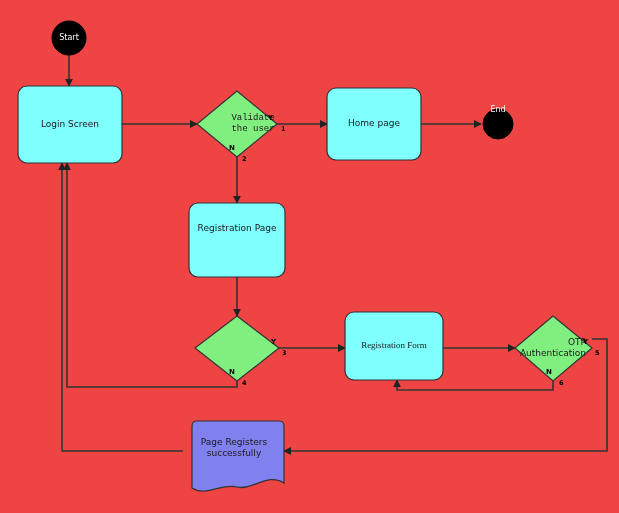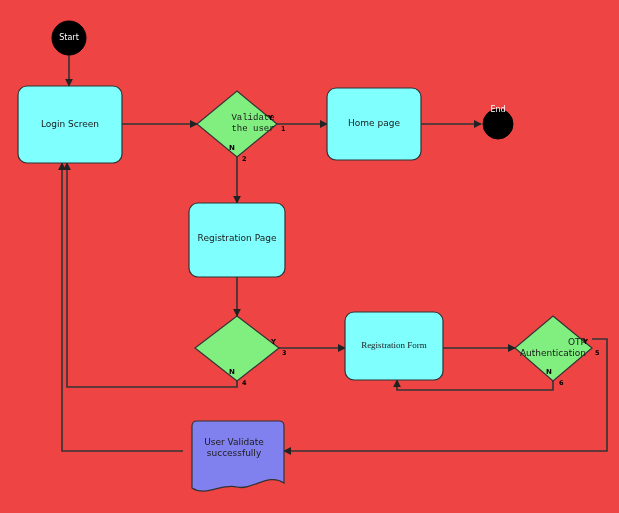--- a/index.html
+++ b/index.html
@@ -122,29 +122,29 @@
 
   <div class="node-label" style="left:18px; top:86px; width:104px; height:77px;">Login Screen</div>
 
   <div class="node-label" style="left:213px; top:101px; width:80px; height:46px;font-family:Liberation Mono, monospace;">Validate
 the user</div>
 
   <div class="node-label" style="left:327px; top:88px; width:94px; height:72px;">Home page</div>
 
   <div class="node-label terminator-label" style="left:474px; top:100px; width:48px; height:20px;">End</div>
 
-  <div class="node-label" style="left:186px; top:211px; width:102px; height:55px;">Registration Page</div>
+  <div class="node-label" style="left:186px; top:201px; width:102px; height:55px;">Registration Page</div>
 
 
   <div class="node-label" style="left:343px; top:312px; width:102px; height:68px;font-family:Liberation Serif, serif;">Registration Form</div>
 
   <div class="node-label" style="left:505px; top:325px; width:96px; height:46px;text-align:right;">OTP
 Authentication</div>
 
-  <div class="node-label" style="left:188px; top:430px; width:92px; height:36px;">User Validate
+  <div class="node-label" style="left:188px; top:430px; width:92px; height:36px;">Page Registers
 successfully</div>
 
   <div class="edge-label" style="left:268px; top:114px;">Y</div>
   <div class="edge-num" style="left:281px; top:126px;">1</div>
 
   <div class="edge-label" style="left:229px; top:144px;">N</div>
   <div class="edge-num" style="left:242px; top:156px;">2</div>
 
   <div class="edge-label" style="left:271px; top:338px;">Y</div>
   <div class="edge-num" style="left:282px; top:350px;">3</div>

